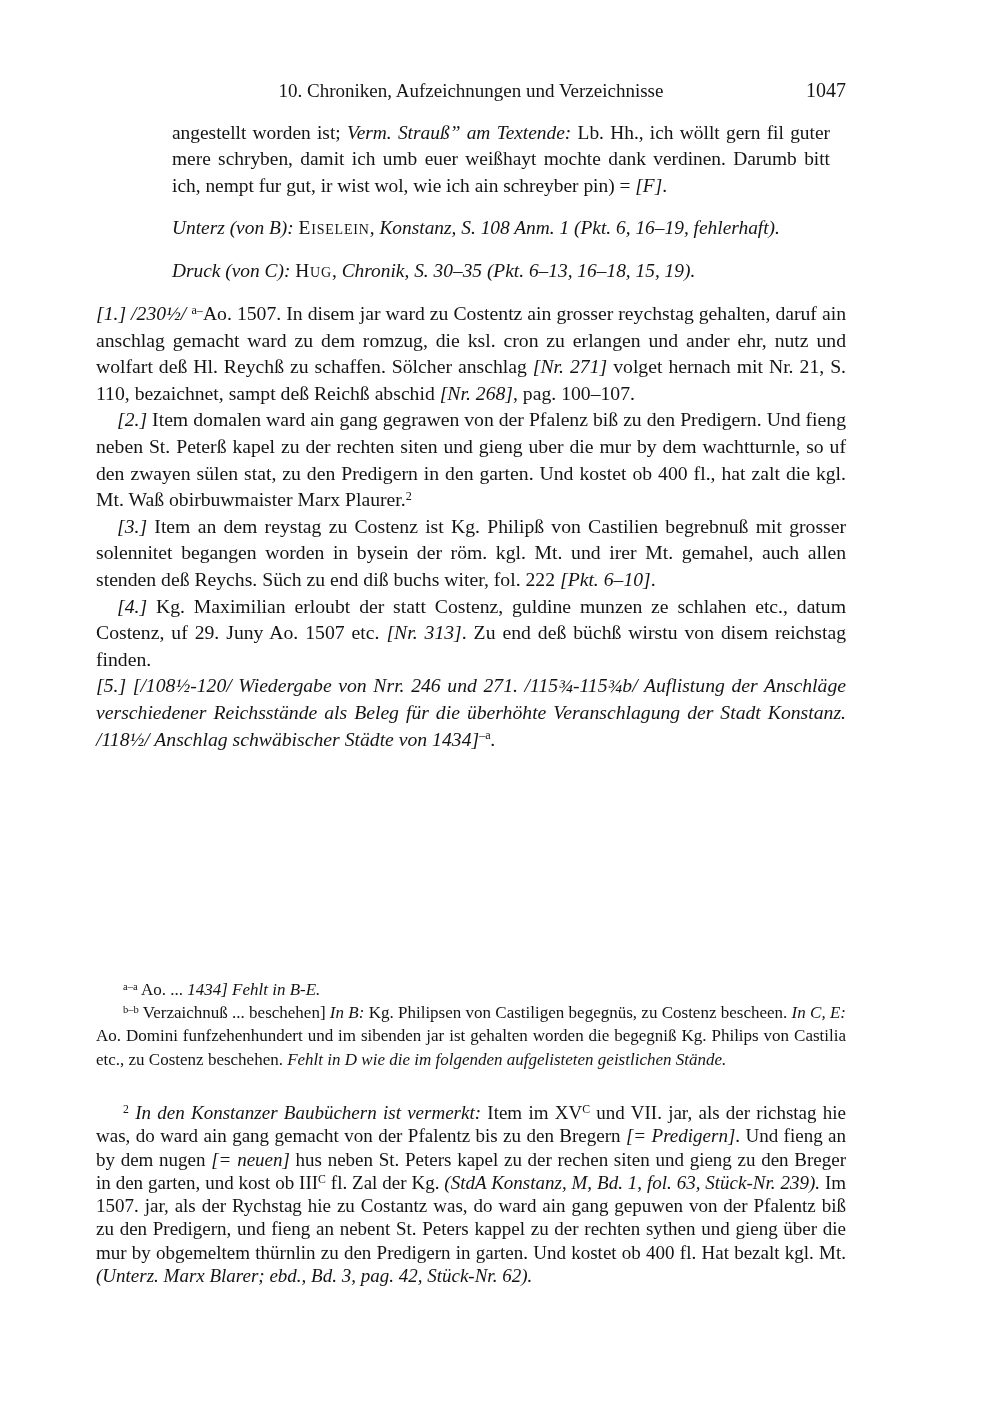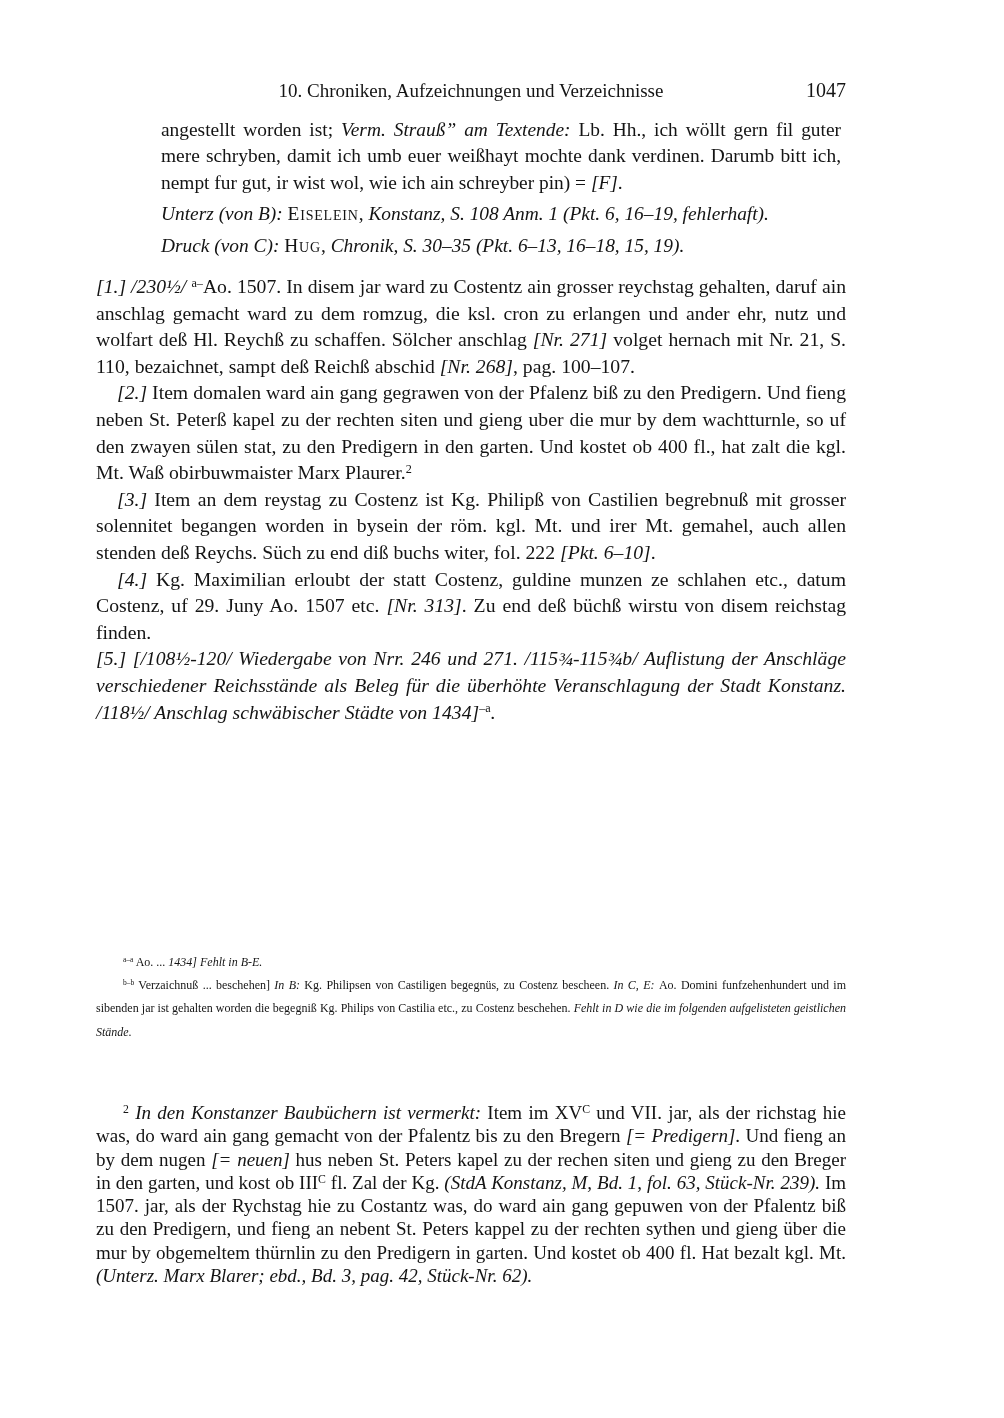--- a/index.html
+++ b/index.html
@@ -11,28 +11,28 @@
     color: #141414;
     font-family: "Liberation Serif", serif;
     box-sizing: border-box;
     padding: 78px 158px 0 96px;
     overflow: hidden;
   }
   .header { position: relative; text-align: center; font-size: 19px; line-height: 26px; }
   .running-title { display: inline-block; }
   .page-number { position: absolute; right: 0; top: -1px; font-size: 20px; }
   .intro { margin: 13px 0 0 60px; font-size: 19.4px; line-height: 26.4px; }
-  .intro p { margin: 5px; }
+  .intro p { margin: 16px; }
   .justify { text-align: justify; }
   .body-block { margin-top: 14px; font-size: 19.7px; line-height: 26.6px; text-align: justify; }
   .par { margin: 0; }
   .indent { text-indent: 21px; }
   .apparatus {
-    position: absolute; left: 96px; right: 158px; top: 951px;
-    font-size: 12px; line-height: 23.2px; text-align: justify;
+    position: absolute; left: 96px; right: 158px; top: 978px;
+    font-size: 17px; line-height: 23.2px; text-align: justify;
   }
   .apparatus p { margin: 0; text-indent: 27px; }
   .footnote-block {
     position: absolute; left: 96px; right: 158px; top: 1101px;
     font-size: 19px; line-height: 23.3px; text-align: justify;
   }
   .footnote-block p { margin: 0; text-indent: 27px; }
   .st-i { font-style: italic; }
   .st-sc { font-variant: small-caps; letter-spacing: 0.8px; }
   .st-sup { font-size: 0.62em; position: relative; top: -0.5em; line-height: 0; }

